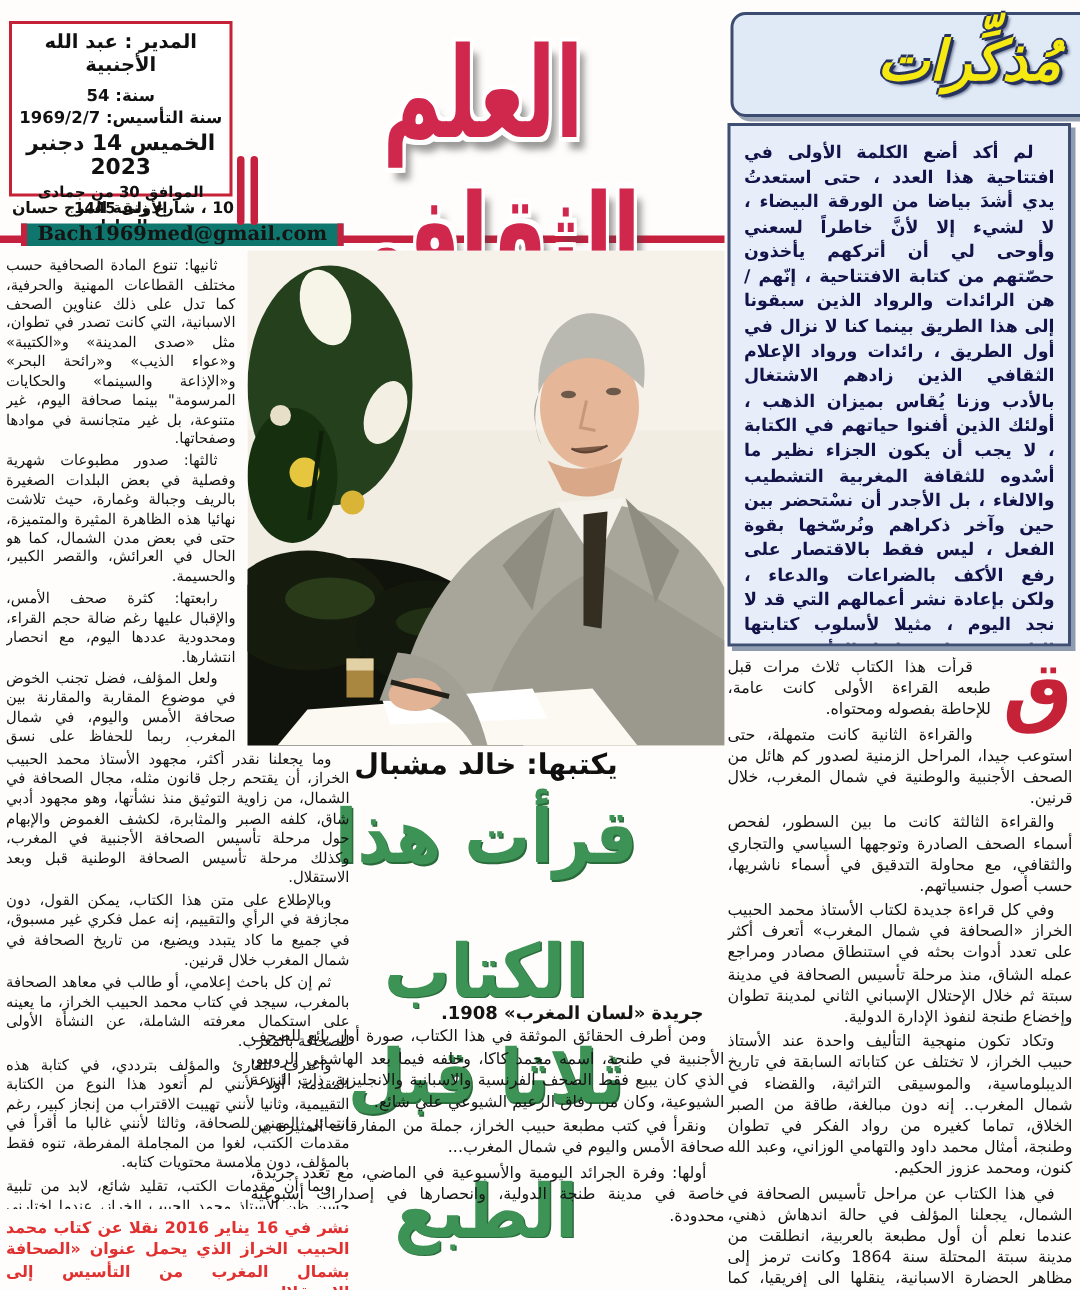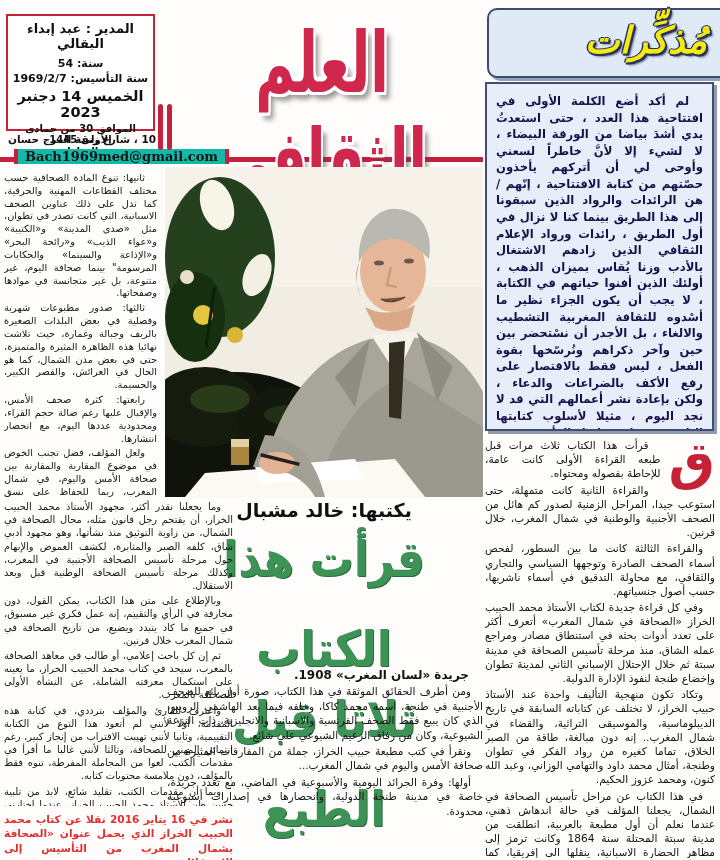--- a/index.html
+++ b/index.html
@@ -9,21 +9,21 @@
 
   
   .info-box{left:6px;top:14px;width:149px;height:117px;border:2.5px solid #c52237;
             background:#fff;color:#111;text-align:center;padding:3px 2px;box-sizing:border-box;}
   .info-box .director{font-size:13px;font-weight:bold;margin:2px 0 6px;}
   .info-box .row{font-size:11px;font-weight:bold;margin:2px 0;}
   .info-box .date{font-size:14.5px;font-weight:bold;margin:3px 0;}
   .info-box .hijri{font-size:10px;font-weight:bold;margin:2px 0;}
   .address{left:0;top:133px;width:164px;text-align:center;font-size:10.5px;font-weight:bold;color:#111;}
   .red-rule{left:0;top:157px;width:483px;height:5px;background:#c5203e;}
-  .email-chip{left:14px;top:149px;background:#14b8a6;padding:0 7px;font-family:"DejaVu Serif","Liberation Serif",serif;
+  .email-chip{left:14px;top:149px;background:#0f766e;padding:0 7px;font-family:"DejaVu Serif","Liberation Serif",serif;
               font-weight:bold;font-size:13px;color:#141414;direction:ltr;border-left:4px solid #c5203e;border-right:4px solid #c5203e;}
   .masthead{left:162px;top:6px;width:320px;height:150px;text-align:center;}
   .masthead .t{display:inline-block;font-size:54px;font-weight:bold;color:#d0284c;letter-spacing:-2px;
       transform:scaleY(1.55) ;transform-origin:top center;margin-top:8px;
       text-shadow:2px 0 #fff,-2px 0 #fff,0 2px #fff,0 -2px #fff,2px 2px #fff,-2px 2px #fff,2px -2px #fff,-2px -2px #fff,5px 5px 4px rgba(70,70,70,.55);}
   .dbl-bars{left:156px;top:104px;width:16px;height:46px;}
   .dbl-bars i{position:absolute;top:0;width:5px;height:46px;background:#c5203e;border-radius:3px;}
   .dbl-bars i.b1{right:0}.dbl-bars i.b2{right:9px}
 
   
@@ -52,21 +52,21 @@
   .byline{left:165px;top:499px;width:318px;text-align:center;font-size:19px;font-weight:bold;color:#101010;}
   .headline{left:165px;top:524px;width:318px;text-align:center;color:#3d9255;font-weight:bold;}
   .headline div{font-size:44px;line-height:80px;transform:scaleY(1.12);text-shadow:1px 1px 0 #2a6b3c;}
 </style>
 </head>
 <body>
 
 <div class="page">
 
   <div class="abs info-box">
-    <div class="director">المدير : عبد إبداء البقالي</div>
+    <div class="director">المدير : عبد الله الأجنبية</div>
     <div class="row">سنة:  54</div>
     <div class="row">سنة التأسيس:  1969/2/7</div>
     <div class="date">الخميس 14  دجنبر  2023</div>
     <div class="hijri">الموافق 30 من جمادى الأولى  1445</div>
   </div>
   <div class="abs address">10 ، شارع زنقة المرج حسان الرباط</div>
   <div class="abs red-rule"></div>
   <a class="abs email-chip">Bach1969med@gmail.com</a>
   <div class="abs masthead">
     <span class="t">العلم الثقافي</span>

